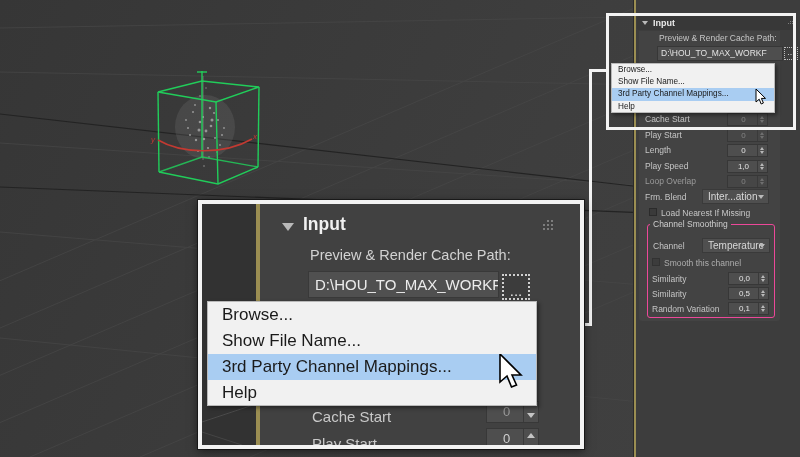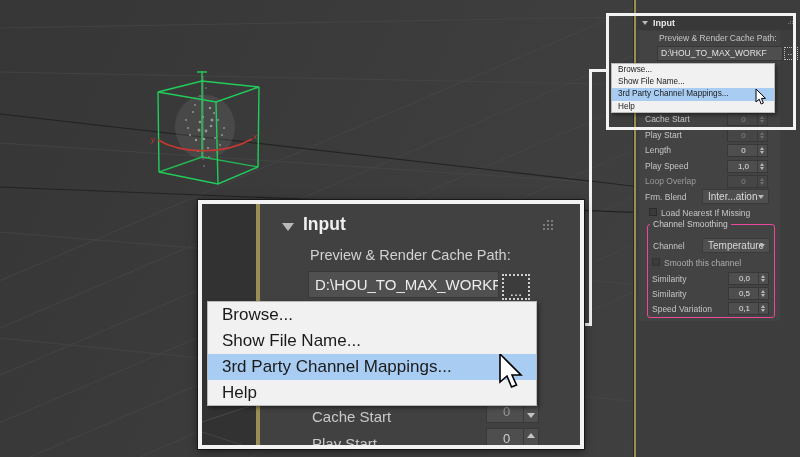--- a/index.html
+++ b/index.html
@@ -236,21 +236,21 @@
           </span>
       </span>
       <span class="abs plabel" style="left:4px;top:64px">Similarity</span>
       <span class="abs pfield" style="left:80px;top:62px;width:41px;height:13px;line-height:11px;padding-right:8px">
         <span>0,5</span>
         <span class="spin">
             <i class="u"></i>
             <i class="d"></i>
           </span>
       </span>
-      <span class="abs plabel" style="left:4px;top:79px">Speed Variation</span>
+      <span class="abs plabel" style="left:4px;top:79px">Random Variation</span>
       <span class="abs pfield" style="left:80px;top:77px;width:41px;height:13px;line-height:11px;padding-right:8px">
         <span>0,1</span>
         <span class="spin">
             <i class="u"></i>
             <i class="d"></i>
           </span>
       </span>
     </div>
     <span class="abs gtitle" style="left:17px;top:219px">Channel Smoothing</span>
 

